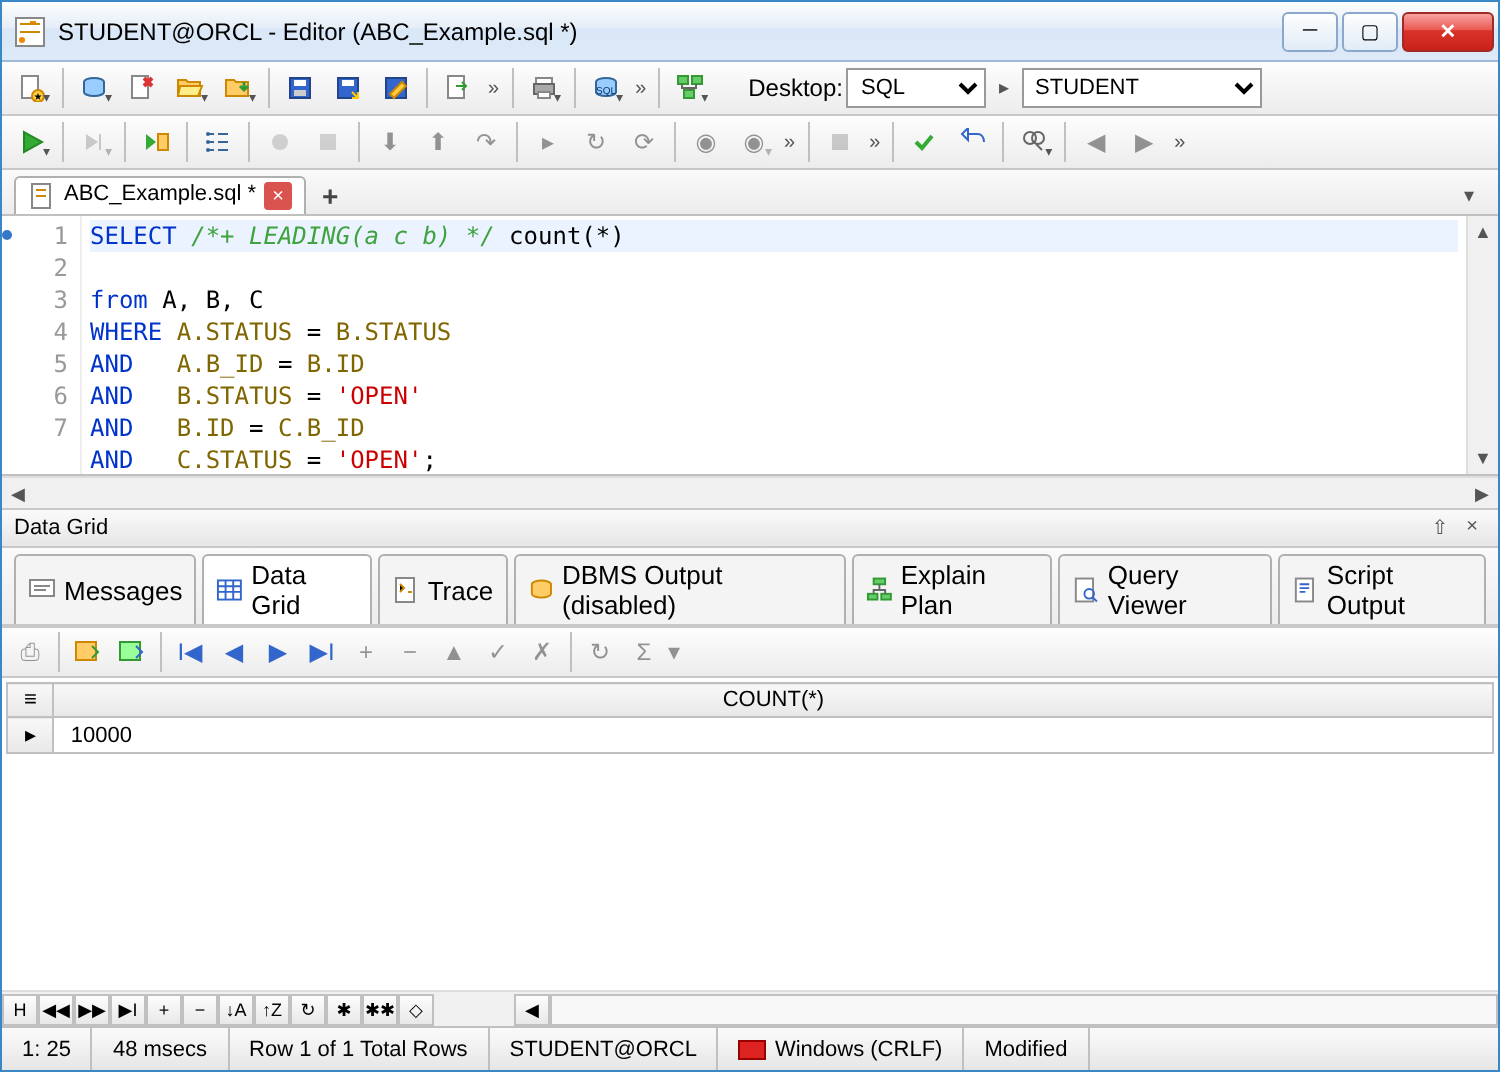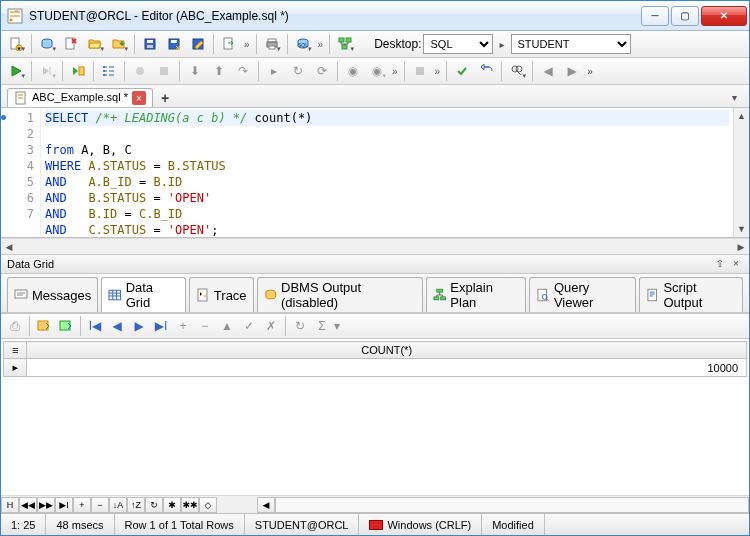--- a/index.html
+++ b/index.html
@@ -398,21 +398,21 @@
 
   <div class="grid-area">
     <table class="grid">
       <tbody>
           <tr>
             <th class="rowhdr">≡</th>
             <th>COUNT(*)</th>
           </tr>
       <tr>
             <td class="rowhdr">▸</td>
-            <td style="text-align:right">10000</td>
+            <td style="">10000</td>
           </tr>
     </tbody>
       </table>
     <div style="flex:1"></div>
     <div class="hscroll2">
       <div class="sbtn">H</div>
       <div class="sbtn">◀◀</div>
       <div class="sbtn">▶▶</div>
       <div class="sbtn">▶I</div>
       <div class="sbtn">+</div>

